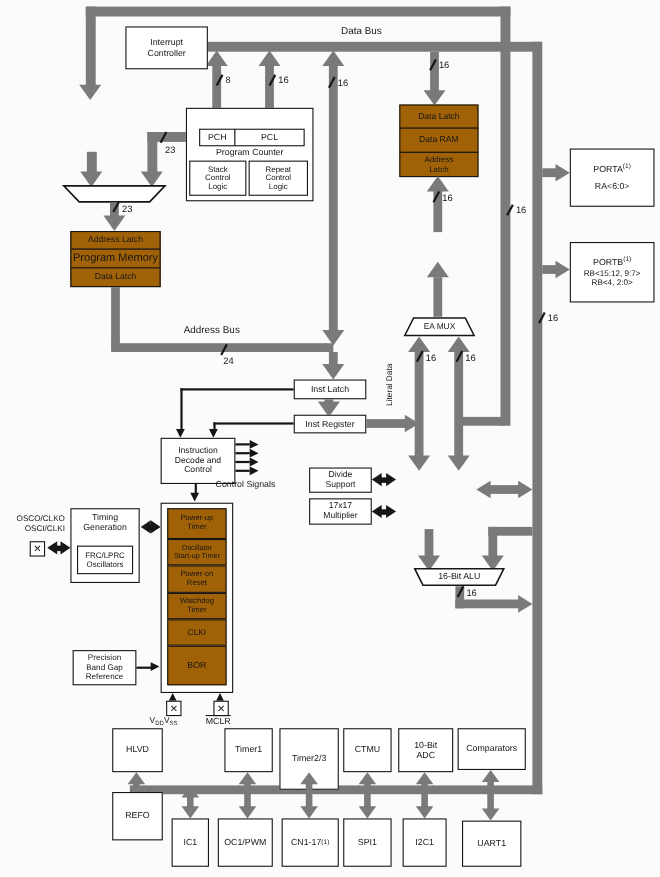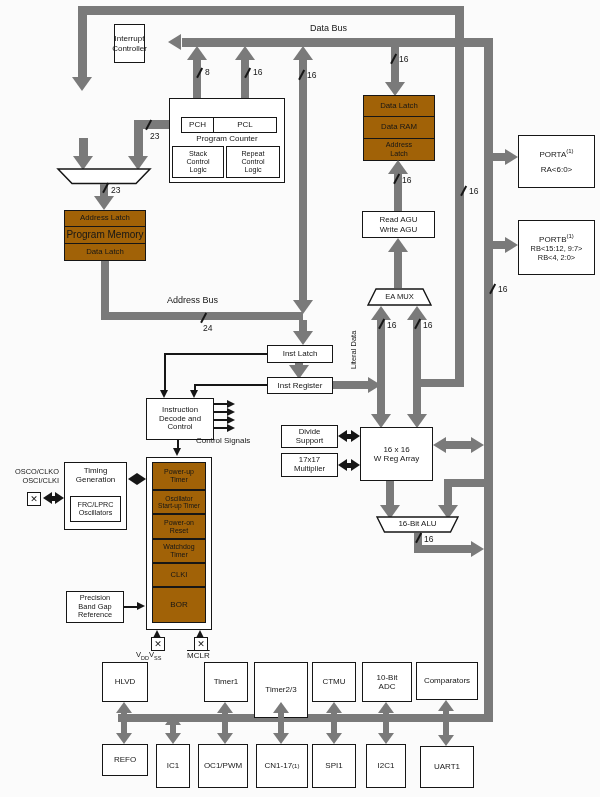--- a/index.html
+++ b/index.html
@@ -70,21 +70,21 @@
   <div class="seg" style="left:391px;top:47px;width:8px;height:37px"></div>
   <div class="ah gd" style="left:385px;top:82px"></div>
   <div class="tick" style="left:388px;top:58px"></div>
   <div class="num" style="left:399px;top:54px">16</div>
 
   <div class="tick" style="left:458px;top:190px"></div>
   <div class="num" style="left:469px;top:186px">16</div>
   <div class="tick" style="left:487px;top:288px"></div>
   <div class="num" style="left:498px;top:284px">16</div>
 
-  <div class="box" style="left:114px;top:24px;width:31px;height:39px">Interrupt
+  <div class="box" style="left:114px;top:24px;width:75px;height:39px">Interrupt
 Controller</div>
 
   <div class="box" style="left:169px;top:98px;width:116px;height:85px;background:#fff"></div>
   <div class="box" style="left:181px;top:117px;width:33px;height:16px;font-size:8px">PCH</div>
   <div class="box" style="left:213px;top:117px;width:64px;height:16px;font-size:8px">PCL</div>
   <div class="lbl" style="left:175px;top:134px;width:104px;text-align:center;font-size:8px">Program Counter</div>
   <div class="box" style="left:172px;top:146px;width:52px;height:32px;font-size:7.2px">Stack
 Control
 Logic</div>
   <div class="box" style="left:226px;top:146px;width:54px;height:32px;font-size:7.2px">Repeat
@@ -120,22 +120,20 @@
   <div class="row" style="left:363px;top:95px;width:72px;height:22px;font-size:7.8px;border-width:1.5px">Data Latch</div>
   <div class="row" style="left:363px;top:116px;width:72px;height:23px;font-size:7.8px;border-width:1.5px">Data RAM</div>
   <div class="row" style="left:363px;top:138px;width:72px;height:23px;font-size:7.2px;border-width:1.5px">Address
 Latch</div>
 
   <div class="ah gu" style="left:388px;top:160px"></div>
   <div class="seg" style="left:394px;top:172px;width:8px;height:39px"></div>
   <div class="tick" style="left:391px;top:178px"></div>
   <div class="num" style="left:402px;top:175px">16</div>
 
-  <div class="box" style="left:362px;top:211px;width:73px;height:27px">Read AGU
-Write AGU</div>
   <div class="ah gu" style="left:388px;top:238px"></div>
   <div class="seg" style="left:394px;top:252px;width:8px;height:36px"></div>
 
   <svg class="trap" style="left:367px;top:288px" width="65" height="18">
       <polygon points="9,1 56,1 64,17 1,17" fill="#fff" stroke="#161616" stroke-width="1.4"></polygon>
     </svg>
   <div class="traplbl" style="left:367px;top:292px;width:65px">EA MUX</div>
 
   <div class="ah gu" style="left:371px;top:306px"></div>
   <div class="seg" style="left:377px;top:318px;width:8px;height:98px"></div>
@@ -182,22 +180,20 @@
 Support</div>
   <div class="box" style="left:281px;top:453px;width:57px;height:24px;font-size:7.8px">17x17
 Multiplier</div>
   <div class="ah BL" style="left:338px;top:430px"></div>
     <div class="segb" style="left:345px;top:433.5px;width:8px;height:5px"></div>
     <div class="ah BR" style="left:351px;top:430px"></div>
   <div class="ah BL" style="left:338px;top:459px"></div>
     <div class="segb" style="left:345px;top:462.5px;width:8px;height:5px"></div>
     <div class="ah BR" style="left:351px;top:459px"></div>
 
-  <div class="box" style="left:360px;top:427px;width:73px;height:54px">16 x 16
-W Reg Array</div>
   <div class="ah gl" style="left:433px;top:437px"></div>
   <div class="seg" style="left:445px;top:441px;width:28px;height:8px"></div>
   <div class="ah gr" style="left:471px;top:437px"></div>
 
   <div class="seg" style="left:386px;top:481px;width:8px;height:26px"></div>
   <div class="ah gd" style="left:380px;top:505px"></div>
   <div class="seg" style="left:444px;top:479px;width:40px;height:8px"></div>
   <div class="seg" style="left:444px;top:479px;width:8px;height:28px"></div>
   <div class="ah gd" style="left:438px;top:505px"></div>
 
@@ -296,21 +292,21 @@
   <div class="ah pu" style="left:326px;top:702px"></div>
     <div class="seg" style="left:331px;top:711px;width:6px;height:23px"></div>
     <div class="ah pd" style="left:326px;top:733px"></div>
   <div class="ah pu" style="left:378px;top:702px"></div>
     <div class="seg" style="left:383px;top:711px;width:6px;height:23px"></div>
     <div class="ah pd" style="left:378px;top:733px"></div>
   <div class="ah pu" style="left:438px;top:700px"></div>
     <div class="seg" style="left:443px;top:709px;width:6px;height:27px"></div>
     <div class="ah pd" style="left:438px;top:735px"></div>
 
-  <div class="box" style="left:102px;top:744px;width:46px;height:32px"><span>REFO</span><span class="sup"></span></div>
+  <div class="box" style="left:102px;top:720px;width:46px;height:44px"><span>REFO</span><span class="sup"></span></div>
   <div class="box" style="left:156px;top:744px;width:34px;height:44px"><span>IC1</span><span class="sup"></span></div>
   <div class="box" style="left:198px;top:744px;width:50px;height:44px"><span>OC1/PWM</span><span class="sup"></span></div>
   <div class="box" style="left:256px;top:744px;width:52px;height:44px"><span>CN1-17</span><span class="sup">(1)</span></div>
   <div class="box" style="left:312px;top:744px;width:44px;height:44px"><span>SPI1</span><span class="sup"></span></div>
   <div class="box" style="left:366px;top:744px;width:40px;height:44px"><span>I2C1</span><span class="sup"></span></div>
   <div class="box" style="left:420px;top:746px;width:54px;height:42px"><span>UART1</span><span class="sup"></span></div>
 
 </div>
 
 </body></html>

